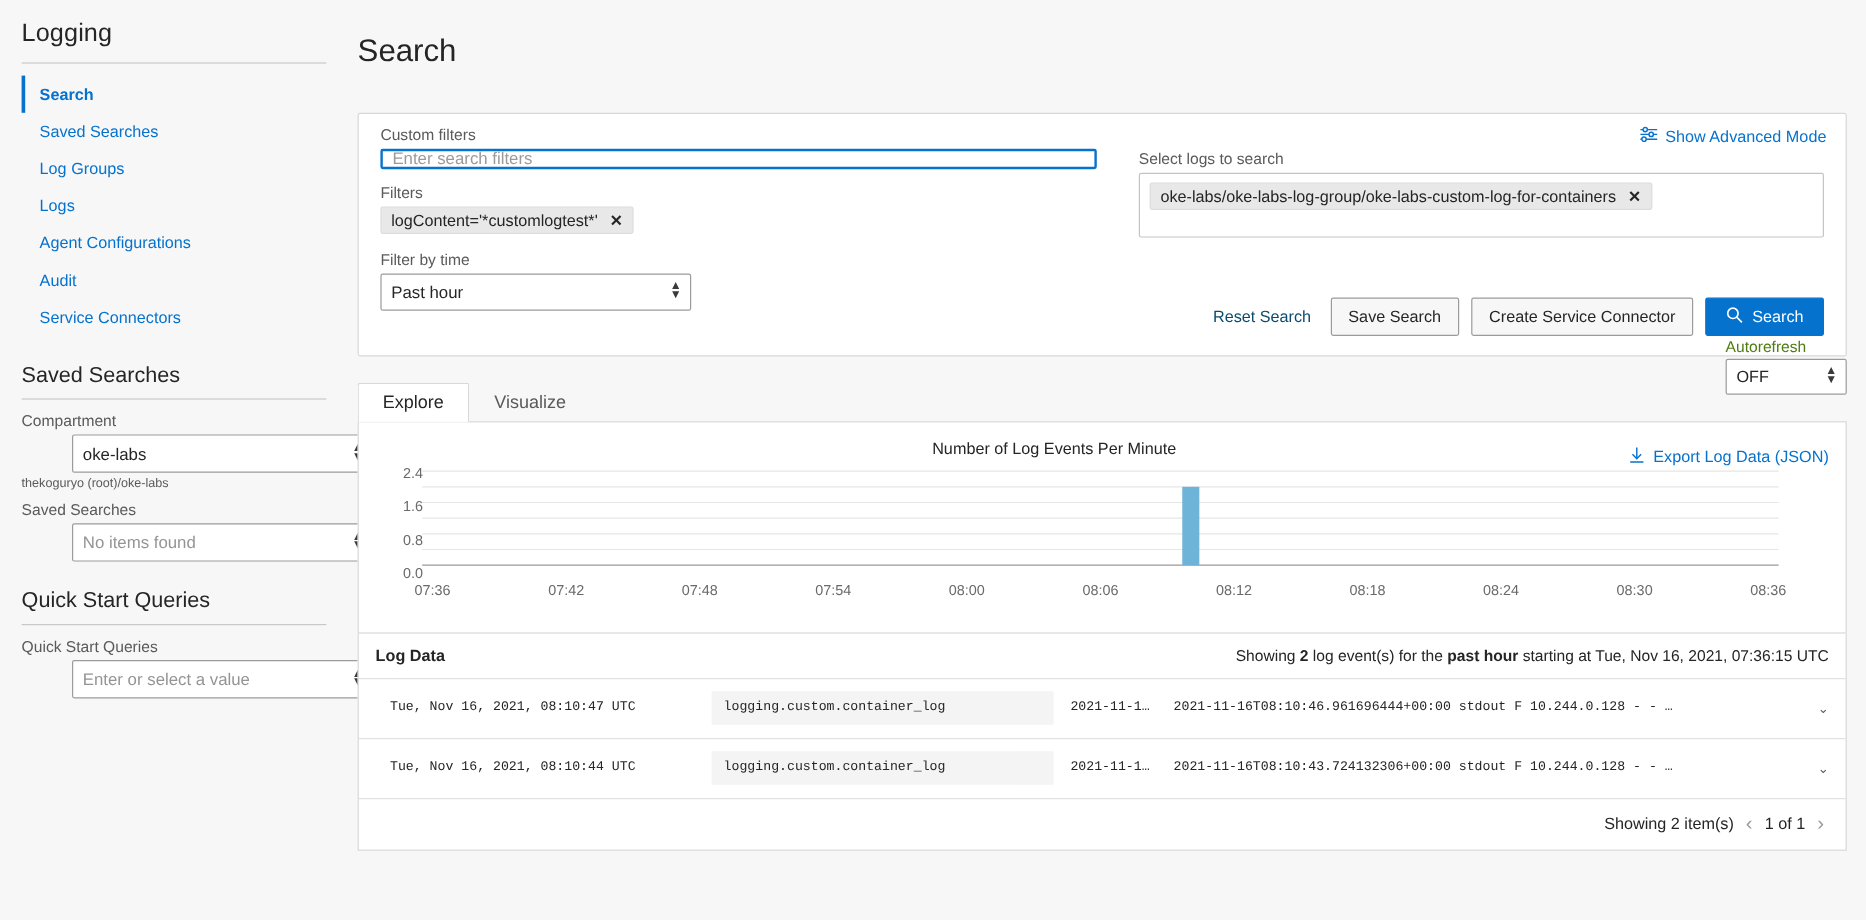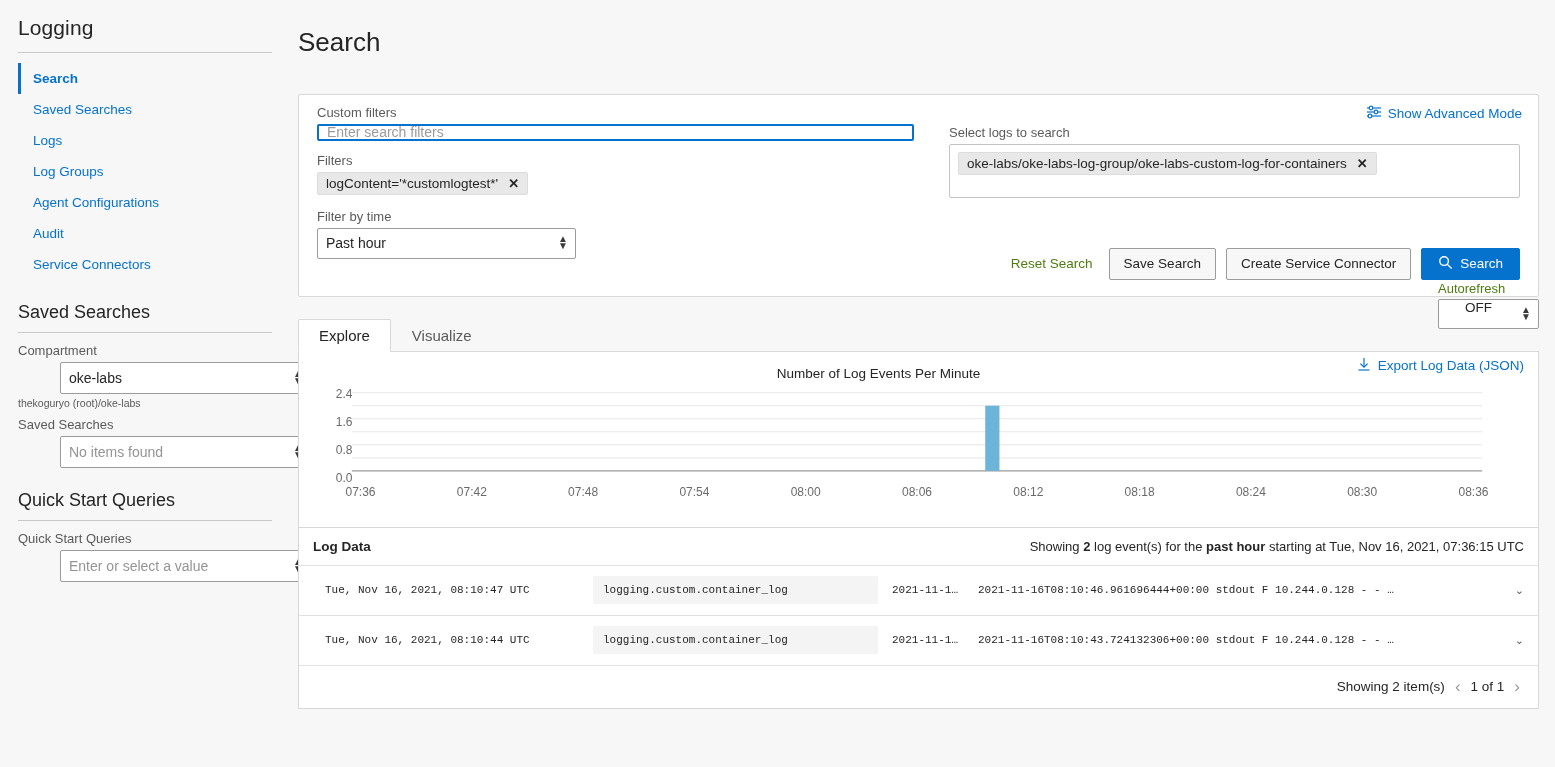--- a/index.html
+++ b/index.html
@@ -100,63 +100,63 @@
   .time-select {
     position: relative; width: 259px; height: 31px;
     border: 1px solid #9b9b9b; border-radius: 2px; background: #fff;
     display: flex; align-items: center; padding: 0 26px 0 8px;
     font-size: 14px;
   }
   .actions {
     display: flex; align-items: center; justify-content: flex-end;
     gap: 10px; margin-top: 8px;
   }
-  .link-btn { color: #4d7c0f; font-size: 13.5px; cursor: pointer; padding: 0 6px; }
+  .link-btn { color: #0c4a6e; font-size: 13.5px; cursor: pointer; padding: 0 6px; }
   .btn {
     height: 32px; padding: 0 14px; border: 1px solid #9b9b9b;
     border-radius: 2px; background: #f7f7f7; color: #252525;
     font-size: 13.5px; display: flex; align-items: center; cursor: pointer;
     font-family: "Liberation Sans", sans-serif;
   }
   .btn-primary {
     background: #0572ce; border-color: #0572ce; color: #fff;
     gap: 7px; padding: 0 16px;
   }
 
   
   .results-wrap { margin-top: 22px; position: relative; }
   .autorefresh {
     position: absolute; right: 0; top: -38px; text-align: left;
   }
   .autorefresh .lbl { color: #4d7c0f; margin-bottom: 3px; }
   .ar-select {
     position: relative; width: 101px; height: 30px;
     border: 1px solid #9b9b9b; border-radius: 2px; background: #fff;
-    display: flex; padding: 0 24px 0 26px; font-size: 13.5px;
+    display: flex; align-items: center; padding: 0 24px 0 8px; font-size: 13.5px;
   }
   .tabs { display: flex; align-items: flex-end; height: 33px; }
   .tab {
     padding: 7px 20px; font-size: 15px; color: #5a5a5a;
     border: 1px solid transparent; cursor: pointer;
   }
   .tab.active {
     background: #fff; color: #252525;
     border: 1px solid #d8d8d8; border-bottom: 1px solid #fff;
     border-radius: 2px 2px 0 0; position: relative; z-index: 2; text-align: center;
   }
   .panel {
     background: #fff; border: 1px solid #d8d8d8; margin-top: -1px;
   }
   .chart-area { position: relative; height: 175px; padding: 10px 14px 0 14px; }
   .chart-title {
     text-align: center; font-size: 13.5px; color: #252525;
     padding-top: 4px; margin-left: -80px;
   }
   .export-link {
-    position: absolute; right: 14px; top: 5px;
+    position: absolute; right: 14px; top: 20px;
     display: flex; align-items: center; gap: 7px;
     color: #0572ce; font-size: 13.5px; cursor: pointer;
   }
   .plot { position: absolute; left: 0; top: 22px; width: 100%; height: 110px; }
 
   
   .logdata-head {
     border-top: 1px solid #d8d8d8;
     display: flex; align-items: flex-start; justify-content: space-between;
     padding: 11px 14px; font-size: 13px;
@@ -188,22 +188,22 @@
 
 <div class="app">
 
   <aside class="sidebar">
     <div class="side-title">Logging</div>
     <div class="side-rule"></div>
 
     <ul class="nav">
       <li class="active">Search</li>
       <li>Saved Searches</li>
+      <li>Log Groups</li>
       <li>Logs</li>
-      <li>Log Groups</li>
       <li>Agent Configurations</li>
       <li>Audit</li>
       <li>Service Connectors</li>
     </ul>
 
     <div class="side-h2">Saved Searches</div>
     <div class="side-rule"></div>
 
     <div class="field-label">Compartment</div>
     <div class="select-box">

